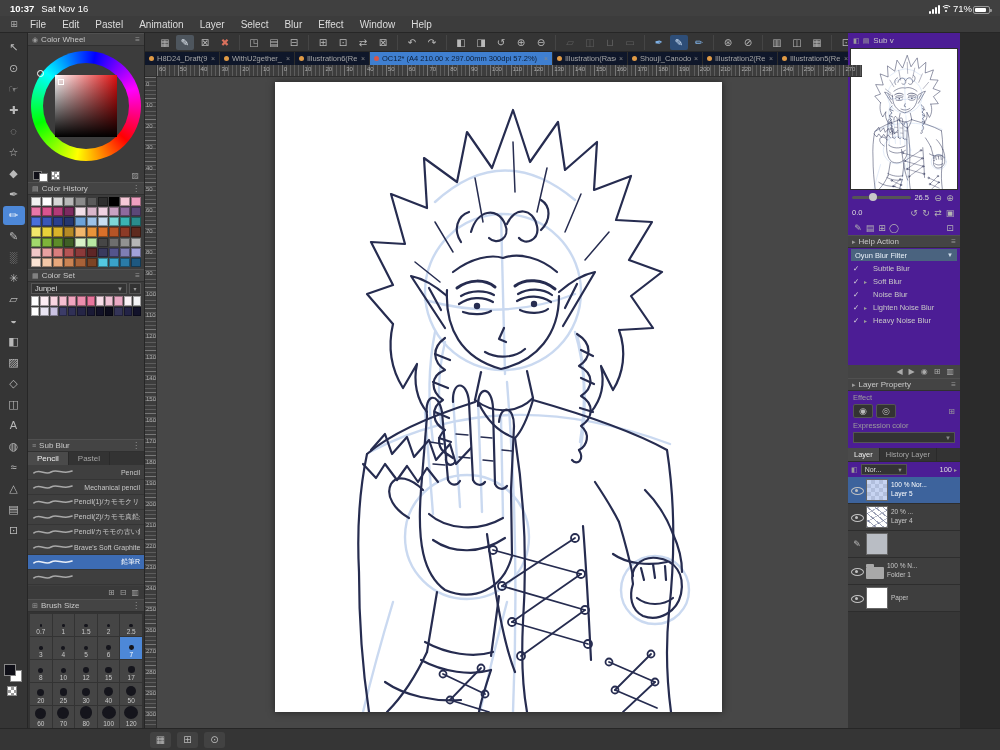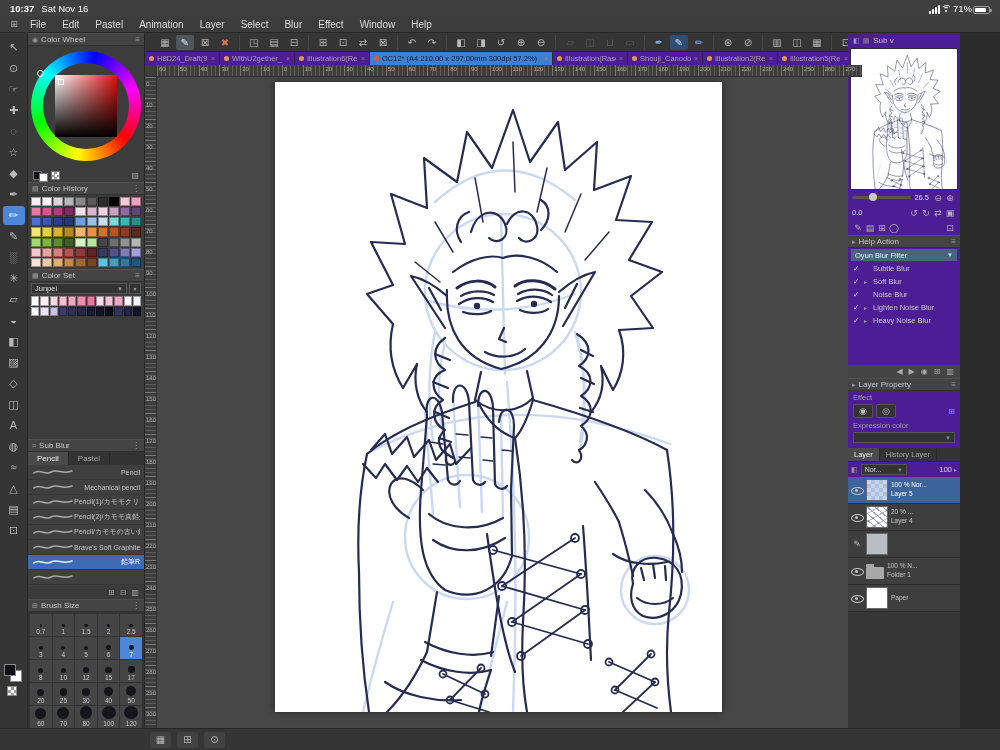--- a/index.html
+++ b/index.html
@@ -37,21 +37,21 @@
   .tb-btn{width:18px;height:15px;font-size:10px;line-height:15px;text-align:center;color:#b9b9b9;border-radius:2px}
   .tb-btn.accent{background:#4e565e;color:#dfe6ee}
   .tb-btn.danger{color:#d8705c}
   .tb-btn.blue{color:#7fb2e8}
   .tb-btn.active{background:#2e4e78;color:#cfe2f8}
   .tb-btn.disabled{color:#5f5f5f}
 
   
   .tabbar{position:absolute;top:52px;left:145px;width:717px;height:13px;background:#2d2d2d;
     display:flex;gap:1px;overflow:hidden}
-  .tab{display:flex;align-items:center;gap:3px;background:#4c1d95;padding:0 4px;font-size:7.5px;color:#a6a6a6;flex:0 0 auto;width:74px;overflow:hidden}
+  .tab{display:flex;align-items:center;gap:3px;background:#0f172a;padding:0 4px;font-size:7.5px;color:#a6a6a6;flex:0 0 auto;width:74px;overflow:hidden}
   .tab.active{background:#3f7fd0;color:#0d1e36;width:182px}
   .tab-dot{width:5px;height:5px;border-radius:50%;background:#e09a45;flex:0 0 auto}
   .tab.active .tab-dot{background:#d8574a}
   .tab-label{white-space:nowrap;overflow:hidden;flex:1 1 auto}
   .tab-close{font-size:7px;color:#888;flex:0 0 auto}
   .tab.active .tab-close{color:#1d3털b}
 
   
   .tool-strip{position:absolute;top:33px;left:0;width:28px;bottom:22px;background:#353535;border-right:1px solid #262626;
     display:flex;flex-direction:column;align-items:center;padding-top:5px}

